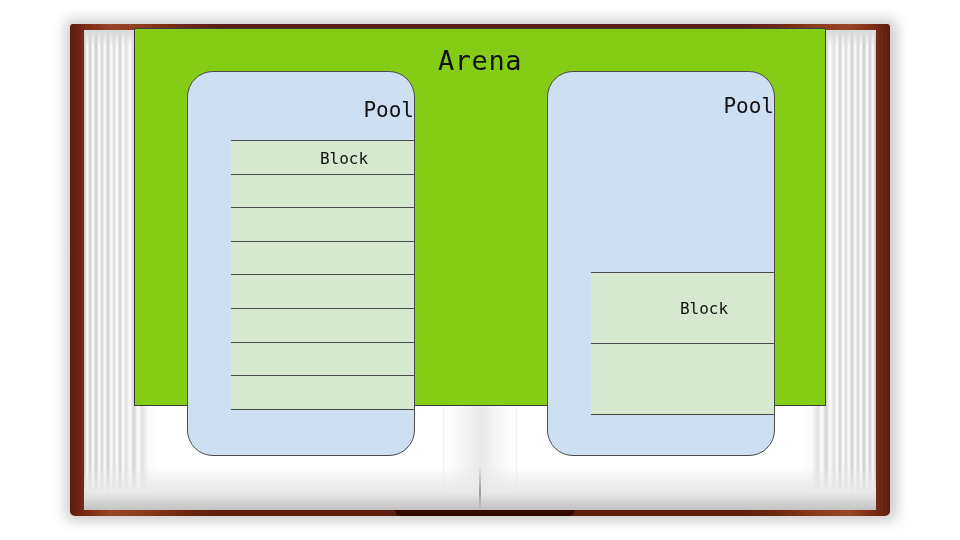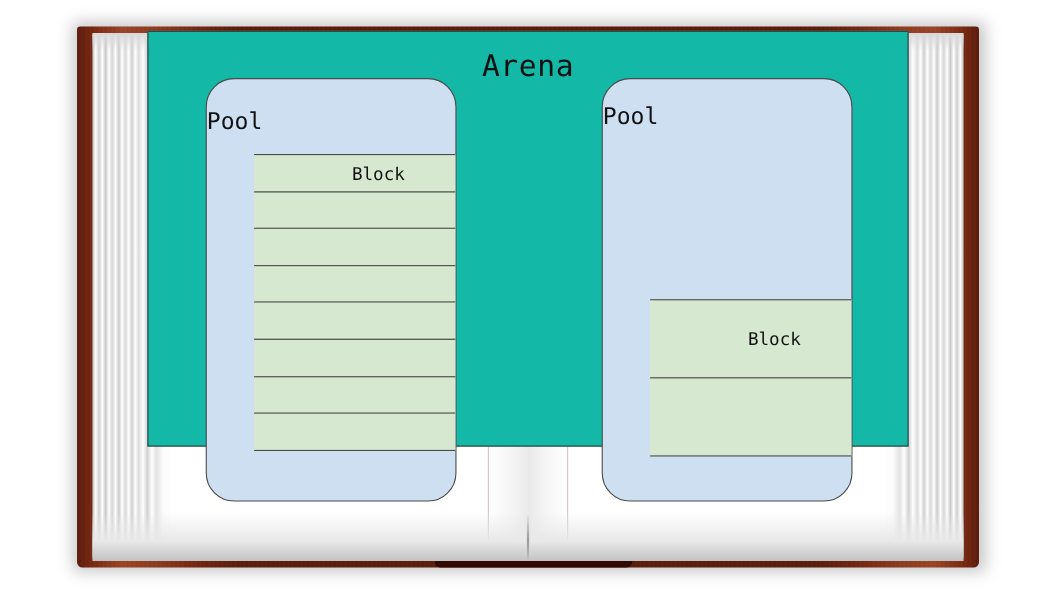--- a/index.html
+++ b/index.html
@@ -139,21 +139,21 @@
     background: linear-gradient(180deg, rgba(150,150,150,0) 0%, #9a9a9a 60%, #bdbdbd 100%);
   }
 
   
   .arena {
     position: absolute;
     left: 134px;
     top: 28px;
     width: 692px;
     height: 378px;
-    background: #14b8a6;
+    background: #84cc16;
     border: 1.6px solid #3b3b3b;
     box-sizing: border-box;
   }
   .arena-title {
     position: absolute;
     left: 0;
     top: 16px;
     width: 100%;
     text-align: center;
     font-size: 27px;
@@ -170,21 +170,21 @@
     background: #cfdff2;
     overflow: hidden;
   }
   .pool.left  { left: 52px;  top: 42px; width: 228px; height: 385px; }
   .pool.right { left: 412px; top: 42px; width: 228px; height: 385px; }
 
   .pool-label {
     position: absolute;
     left: 0;
     width: 100%;
-    text-align: left;
+    text-align: right;
     font-size: 21px;
     color: #111111;
   }
   .pool.left  .pool-label { top: 26px; }
   .pool.right .pool-label { top: 22px; }
 
   .blocks {
     position: absolute;
     left: 0;
     width: 100%;

